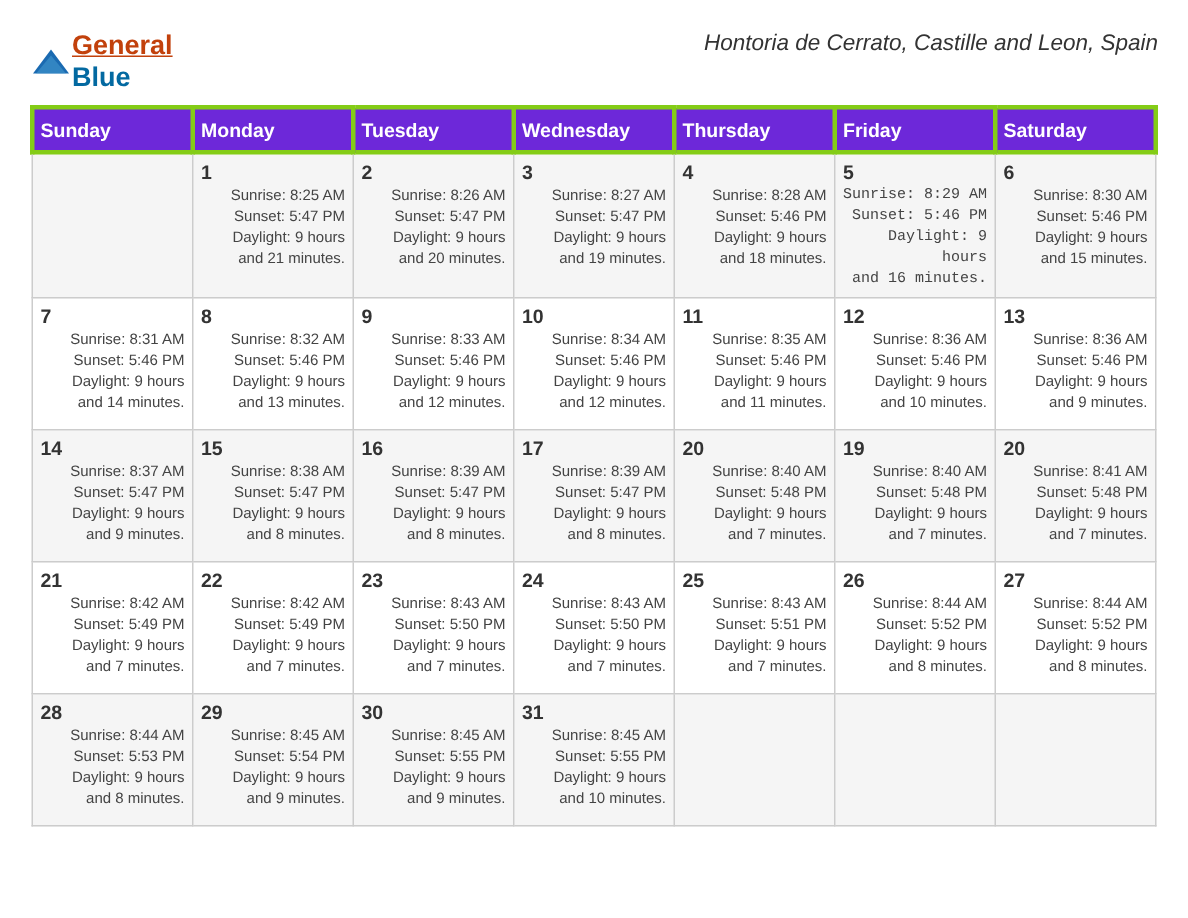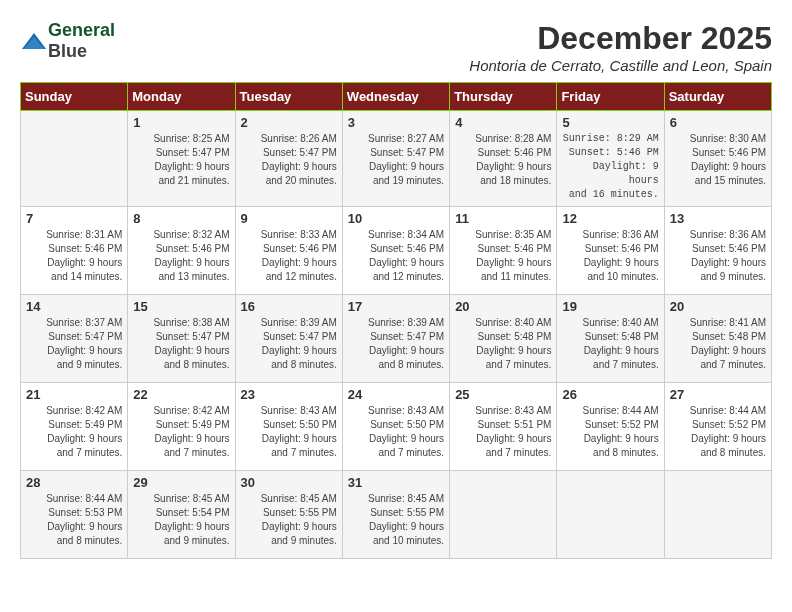--- a/index.html
+++ b/index.html
@@ -17,26 +17,27 @@
       margin-bottom: 8px;
     }
     .logo {
       display: flex;
       align-items: center;
       gap: 4px;
     }
     .logo-text-general {
       font-size: 18px;
       font-weight: bold;
-      color: #14532d;
+      color: #c2410c;
+      text-decoration: underline;
     }
     .logo-text-blue {
       font-size: 18px;
       font-weight: bold;
-      color: #404040;
+      color: #0369a1;
     }
     .logo-icon {
       width: 24px;
       height: 20px;
       position: relative;
     }
     .title-area {
       text-align: right;
     }
     .month-title {
@@ -48,26 +49,26 @@
       font-size: 15px;
       color: #333;
       font-style: italic;
     }
     table {
       width: 100%;
       border-collapse: collapse;
       table-layout: fixed;
     }
     thead tr th {
-      background-color: #7f1d1d;
+      background-color: #6d28d9;
       color: #fff;
       font-size: 13px;
       font-weight: bold;
       padding: 6px 4px;
-      border: 1px solid #84cc16;
+      border: 3px solid #84cc16;
       text-align: left;
     }
     tbody tr td {
       border: 1px solid #ccc;
       vertical-align: top;
       padding: 4px 5px;
       min-height: 80px;
       height: 88px;
     }
     tbody tr:nth-child(odd) td {
@@ -103,21 +104,20 @@
         <polygon points="14,2 26,18 2,18" fill="#1a6ab1"></polygon>
         <polygon points="14,6 24,18 4,18" fill="#4a9fd4" opacity="0.5"></polygon>
       </svg>
     </div>
     <div>
       <span class="logo-text-general">General</span><br>
       <span class="logo-text-blue">Blue</span>
     </div>
   </div>
   <div class="title-area">
-    <div class="month-title">December 2025</div>
     <div class="location-title">Hontoria de Cerrato, Castille and Leon, Spain</div>
   </div>
 </div>
 
 <table>
   <thead>
     <tr id="header-row">
     <th>Sunday</th>
         <th>Monday</th>
         <th>Tuesday</th>

